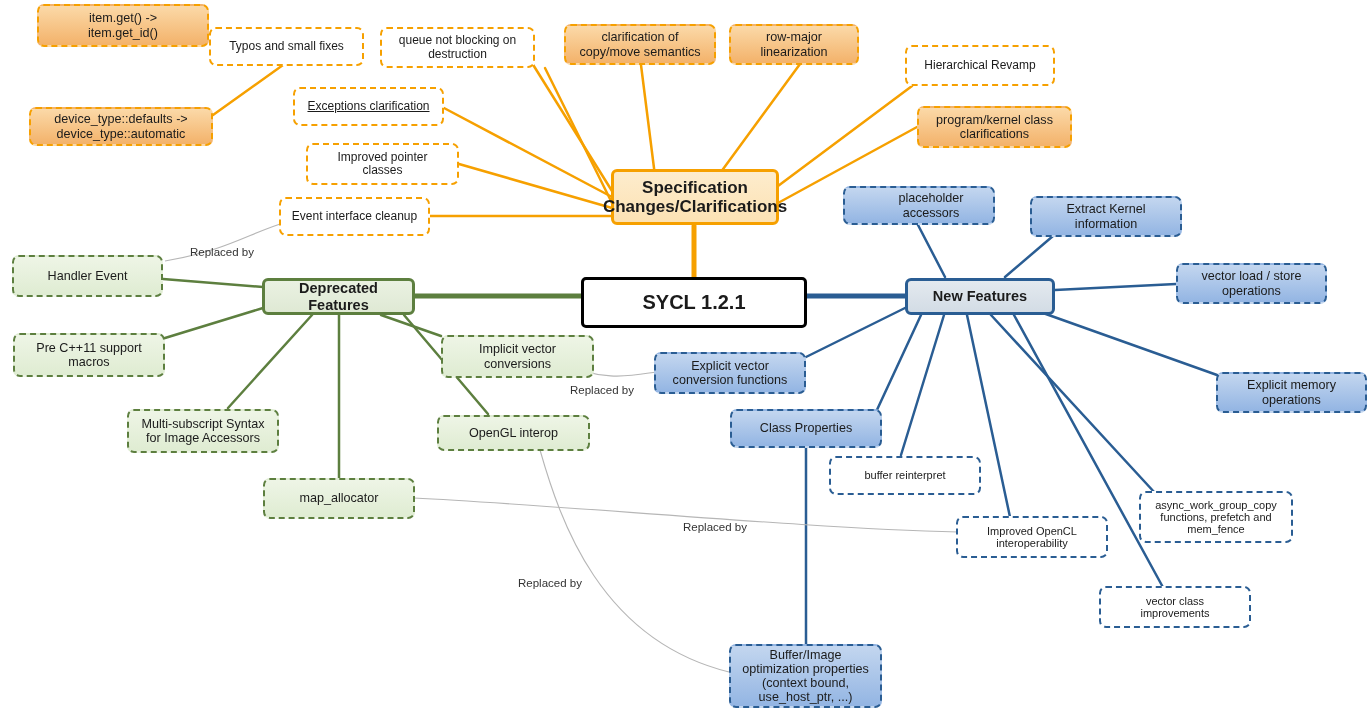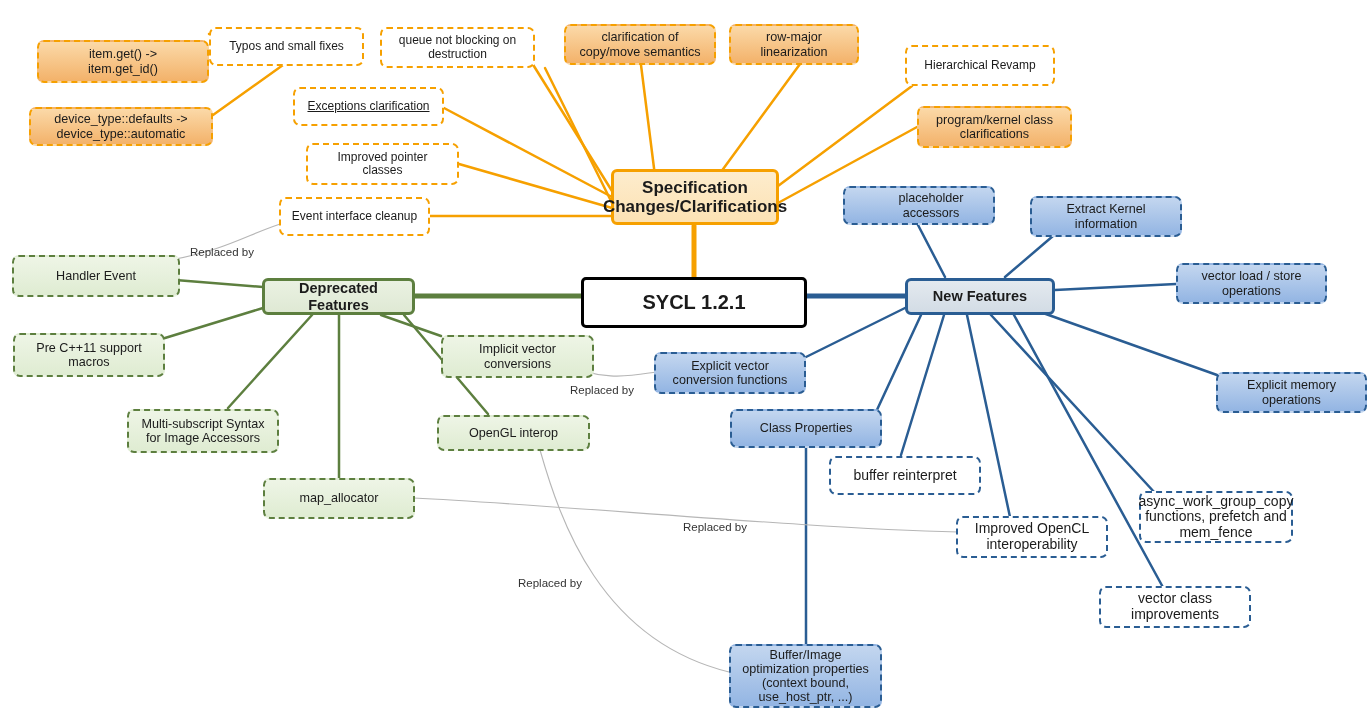--- a/index.html
+++ b/index.html
@@ -81,21 +81,21 @@
   .n-new {
     background: linear-gradient(180deg,#e3e9ef 0%,#d3dce5 100%);
     border: 3px solid #2a5d93;
     font-weight: bold;
     font-size: 14.5px;
     border-radius: 6px;
   }
   .n-blue-light {
     background: #ffffff;
     border: 2px dashed #2a5d93;
-    font-size: 14px;
+    font-size: 11px;
   }
   .n-blue-fill {
     background: linear-gradient(180deg,#c3d6ef 0%,#93b5e3 100%);
     border: 2px dashed #2a5d93;
     font-size: 12.6px;
   }
 
   .edge-label {
     position: absolute;
     font-size: 11.5px;
@@ -206,21 +206,21 @@
   </div>
 
   <div class="node n-dep" style="left:262px; top:278px; width:153px; height:37px;">
     <span>Deprecated Features</span>
   </div>
 
   <div class="node n-new" style="left:905px; top:278px; width:150px; height:37px;">
     <span>New Features</span>
   </div>
 
-  <div class="node n-orange-fill" style="left:37px; top:4px; width:172px; height:43px;margin-top:36px;">
+  <div class="node n-orange-fill" style="left:37px; top:4px; width:172px; height:43px;">
     <span>item.get() -&gt;
 item.get_id()</span>
   </div>
 
   <div class="node n-orange-fill" style="left:29px; top:107px; width:184px; height:39px;">
     <span>device_type::defaults -&gt;
 device_type::automatic</span>
   </div>
 
   <div class="node n-orange-light" style="left:209px; top:27px; width:155px; height:39px;">
@@ -256,21 +256,21 @@
 
   <div class="node n-orange-light" style="left:306px; top:143px; width:153px; height:42px;">
     <span>Improved pointer
 classes</span>
   </div>
 
   <div class="node n-orange-light" style="left:279px; top:197px; width:151px; height:39px;">
     <span>Event interface cleanup</span>
   </div>
 
-  <div class="node n-green" style="left:12px; top:255px; width:168px; height:42px;">
+  <div class="node n-green" style="left:12px; top:255px; width:151px; height:42px;">
     <span>Handler Event</span>
   </div>
 
   <div class="node n-green" style="left:13px; top:333px; width:152px; height:44px;">
     <span>Pre C++11 support
 macros</span>
   </div>
 
   <div class="node n-green" style="left:127px; top:409px; width:152px; height:44px;">
     <span>Multi-subscript Syntax

